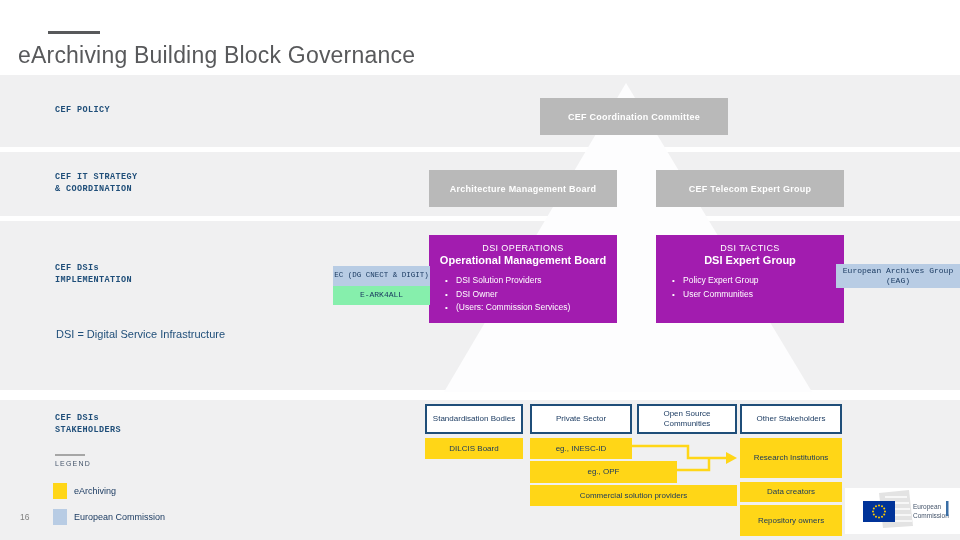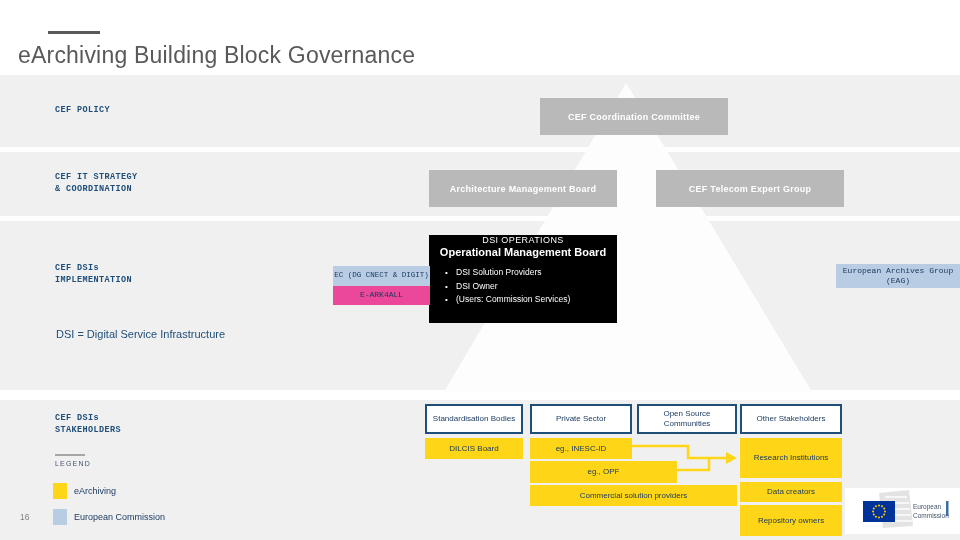--- a/index.html
+++ b/index.html
@@ -18,32 +18,32 @@
             letter-spacing:.4px;line-height:1.45;}
   .rowLabel span{display:block;font-family:Liberation Mono, monospace;}
   .note{position:absolute;left:56px;top:328px;color:#1f4e79;font-size:11px;}
   
   .grayBox{position:absolute;background:#b9b9b9;color:#fff;font-weight:bold;font-size:9px;
            letter-spacing:.25px;display:flex;align-items:center;justify-content:center;text-align:center;}
   .coord{left:540px;top:98px;width:188px;height:37px;}
   .arch{left:429px;top:170px;width:188px;height:37px;}
   .telecom{left:656px;top:170px;width:188px;height:37px;}
   
-  .blueBox{position:absolute;top:235px;width:188px;height:88px;background:#000000;color:#fff;
-           box-sizing:border-box;}
+  .blueBox{position:absolute;top:235px;width:188px;height:88px;background:#a21caf;color:#fff;
+           padding-top:8px;box-sizing:border-box;}
   .ops{left:429px}.tactics{left:656px}
   .kicker{text-align:center;font-size:9px;letter-spacing:.4px;}
   .boardName{text-align:center;font-size:11px;font-weight:bold;margin-top:1px;}
   .bullets{margin-top:8px;padding-left:16px;}
   .bullet{font-size:8.5px;line-height:13.5px;position:relative;padding-left:11px;}
   .bullet::before{content:"\2022";position:absolute;left:0;top:0;font-size:8px;}
   
   .sideBox{position:absolute;display:flex;align-items:center;justify-content:center;
            text-align:center;color:#17375e;line-height:1.3;font-family:Liberation Mono, monospace;}
-  .lightblue{background:#b8cce4}.yellowbg{background:#ec4899}
+  .lightblue{background:#b8cce4}.yellowbg{background:#86efac}
   .ecbox{left:333px;top:266px;width:97px;height:20px;font-size:7.5px;}
   .eark{left:333px;top:286px;width:97px;height:19px;font-size:8px;}
   .eag{left:836px;top:264px;width:124px;height:24px;font-size:8px;}
   
   .catBox{position:absolute;top:404px;height:30px;background:#fff;border:2.5px solid #1f4e79;
           box-sizing:border-box;display:flex;align-items:center;justify-content:center;
           text-align:center;color:#17375e;font-size:8px;line-height:1.25;}
   .cat1{left:425px;width:98px}.cat2{left:530px;width:102px}
   .cat3{left:637px;width:100px}.cat4{left:740px;width:102px}
   
@@ -110,20 +110,28 @@
 
   <div class="blueBox ops">
     <div class="kicker">DSI OPERATIONS</div>
     <div class="boardName">Operational Management Board</div>
     <div class="bullets">
       <div class="bullet">DSI Solution Providers</div>
       <div class="bullet">DSI Owner</div>
       <div class="bullet">(Users: Commission Services)</div>
     </div>
   </div>
+  <div class="blueBox tactics">
+    <div class="kicker">DSI TACTICS</div>
+    <div class="boardName">DSI Expert Group</div>
+    <div class="bullets">
+      <div class="bullet">Policy Expert Group</div>
+      <div class="bullet">User Communities</div>
+    </div>
+  </div>
 
   <div class="sideBox lightblue ecbox">EC (DG CNECT &amp; DIGIT)</div>
   <div class="sideBox yellowbg eark">E-ARK4ALL</div>
   <div class="sideBox lightblue eag">European Archives Group (EAG)</div>
 
   <div class="catBox cat2">Private Sector</div>
   <div class="catBox cat1">Standardisation Bodies</div>
   <div class="catBox cat3">Open Source Communities</div>
   <div class="catBox cat4">Other Stakeholders</div>
 

